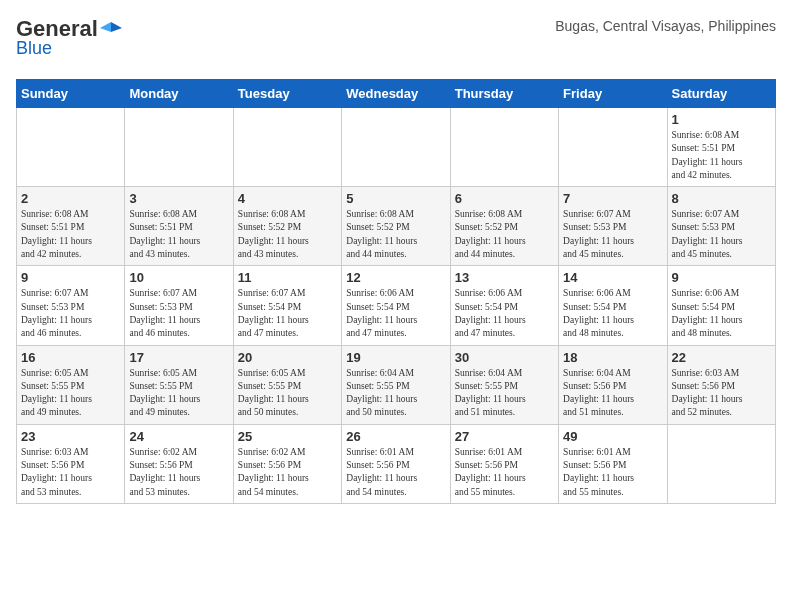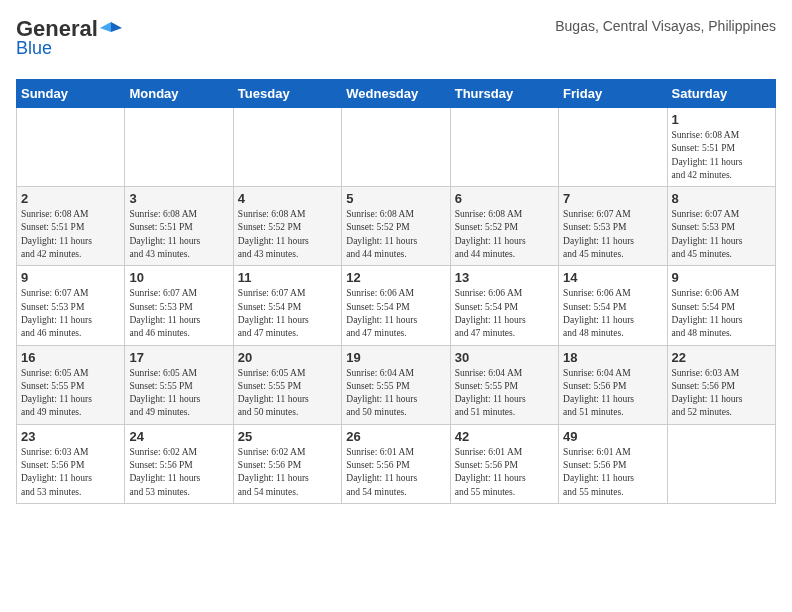--- a/index.html
+++ b/index.html
@@ -304,21 +304,21 @@
 and 54 minutes.</div>
         </td>
         <td>
           <span class="day-num">26</span>
           <div class="day-info" style="white-space: pre-line;">Sunrise: 6:01 AM
 Sunset: 5:56 PM
 Daylight: 11 hours
 and 54 minutes.</div>
         </td>
         <td>
-          <span class="day-num">42</span>
+          <span class="day-num">27</span>
           <div class="day-info" style="white-space: pre-line;">Sunrise: 6:01 AM
 Sunset: 5:56 PM
 Daylight: 11 hours
 and 55 minutes.</div>
         </td>
         <td>
           <span class="day-num">49</span>
           <div class="day-info" style="white-space: pre-line;">Sunrise: 6:01 AM
 Sunset: 5:56 PM
 Daylight: 11 hours

